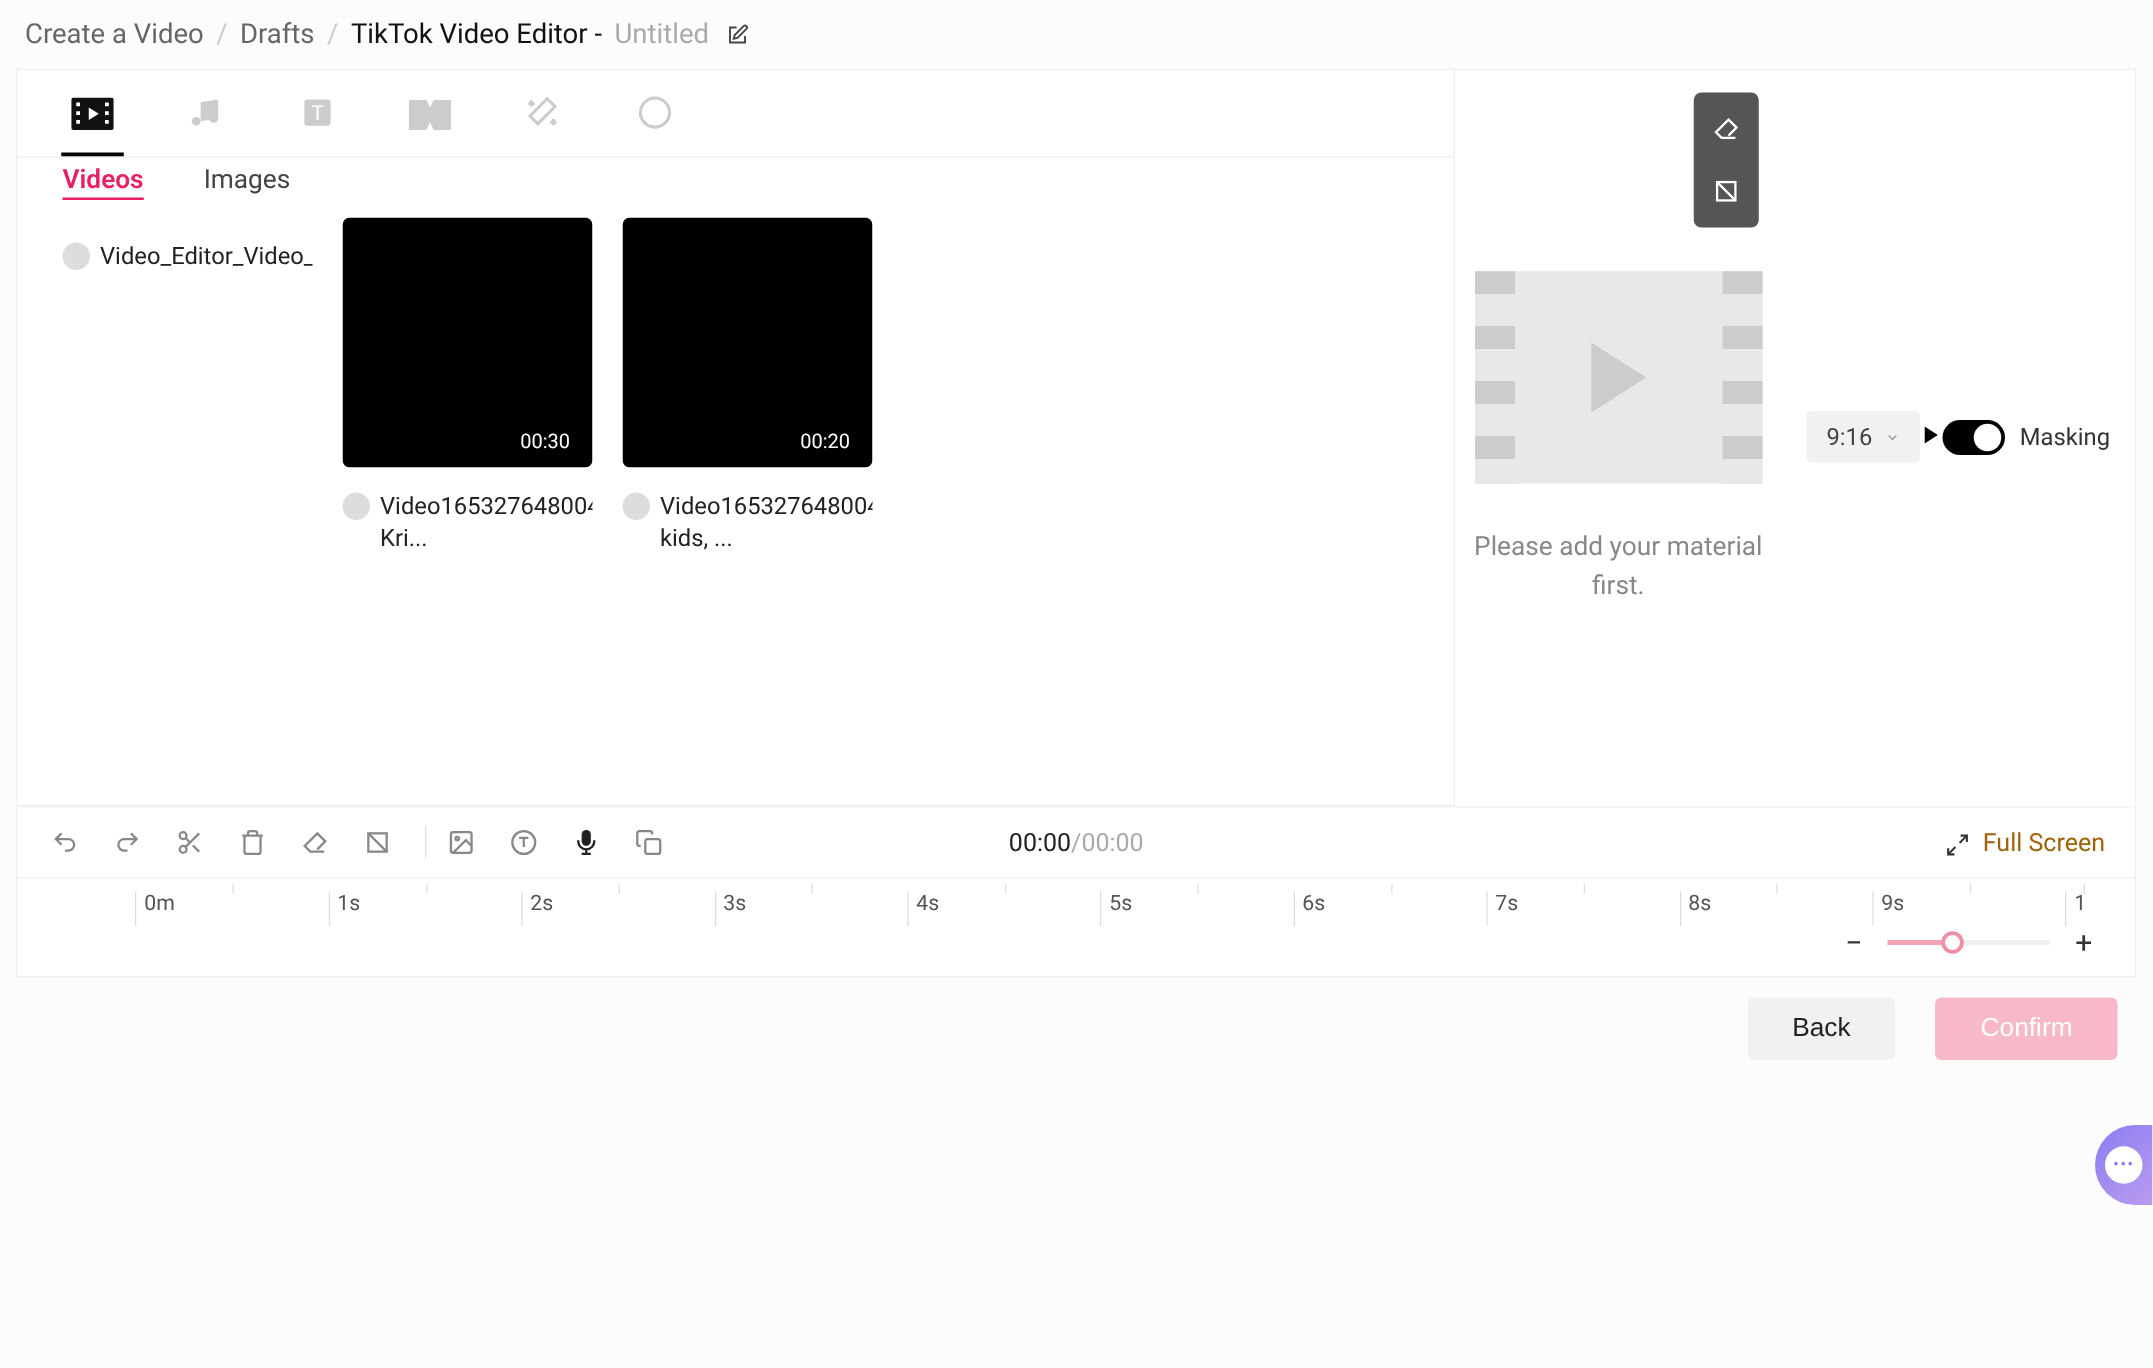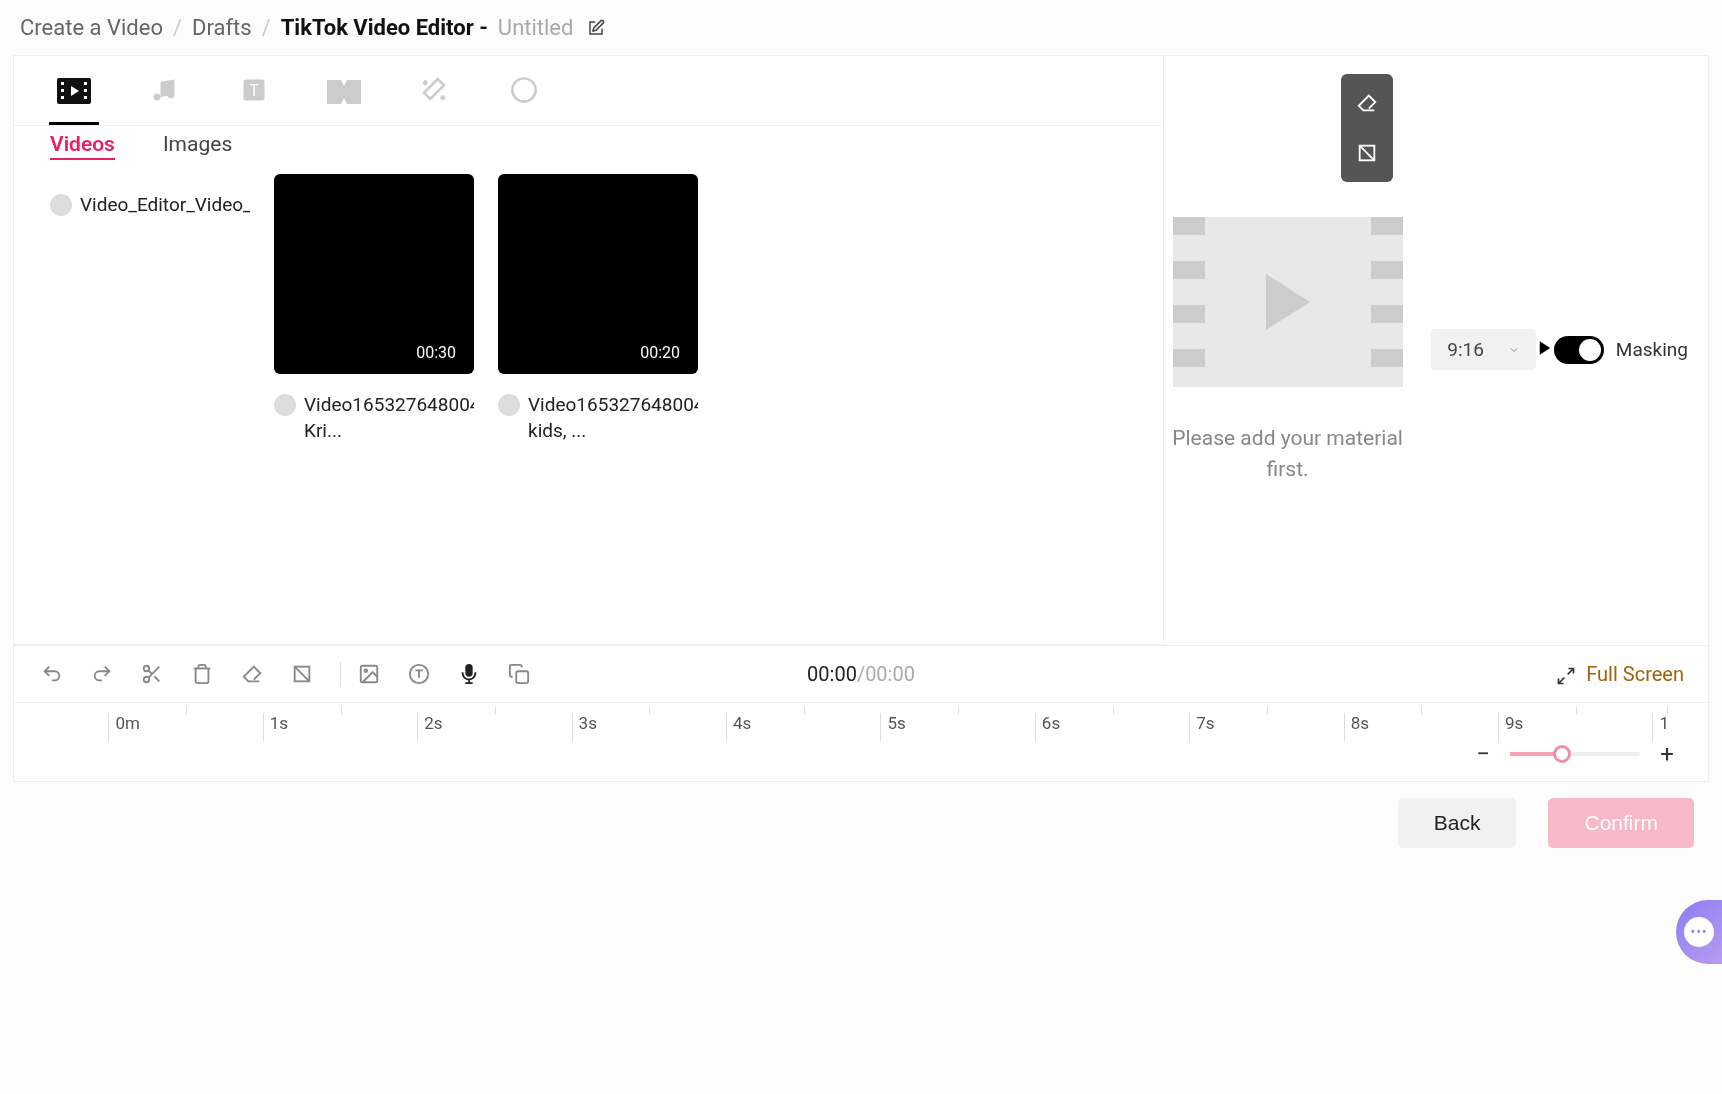--- a/index.html
+++ b/index.html
@@ -15,21 +15,21 @@
 .breadcrumb {
   padding: 15px 20px;
   font-size: 22px;
   color: #666;
   display: flex;
   align-items: center;
   gap: 10px;
   text-align: right;
 }
 .breadcrumb .sep { color: #ccc; }
-.breadcrumb .strong { font-weight: 700; color: #111; }
+.breadcrumb .strong { font-weight: 400; color: #111; }
 .breadcrumb .muted { color: #aaa; }
 .edit-icon { width: 18px; height: 18px; margin-left: 4px; }
 
 .main-layout {
   display: flex;
   padding: 0 13px;
   gap: 0;
   height: 590px;
 }
 .left-panel {
@@ -231,21 +231,21 @@
   padding: 14px 20px 16px 20px;
 }
 .ratio-dd {
   background: #f1f1f1;
   padding: 9px 16px;
   border-radius: 4px;
   font-size: 19px;
   color: #444;
   display: flex;
   align-items: center;
-  gap: 24px;
+  gap: 10px;
   cursor: pointer;
 }
 .play-btn {
   cursor: pointer;
 }
 .masking { display: flex; align-items: center; gap: 12px; font-size: 19px; color: #333; }
 .toggle {
   width: 50px; height: 28px; border-radius: 14px;
   background: #000; position: relative; cursor: pointer;
 }

